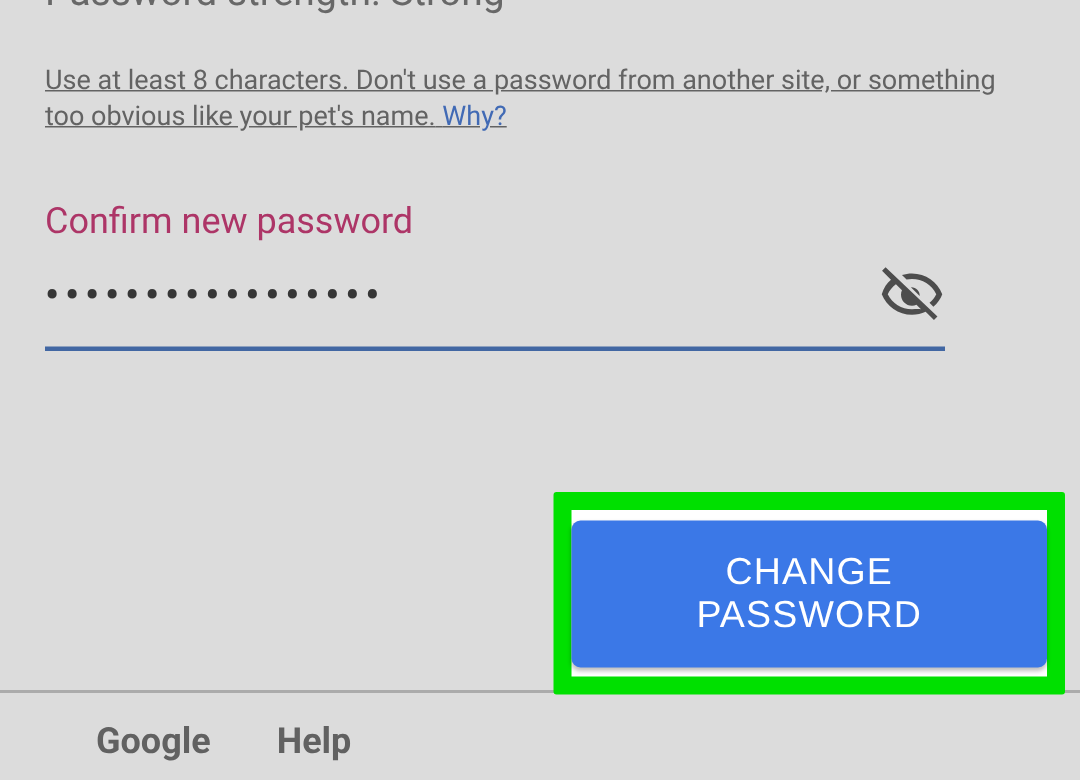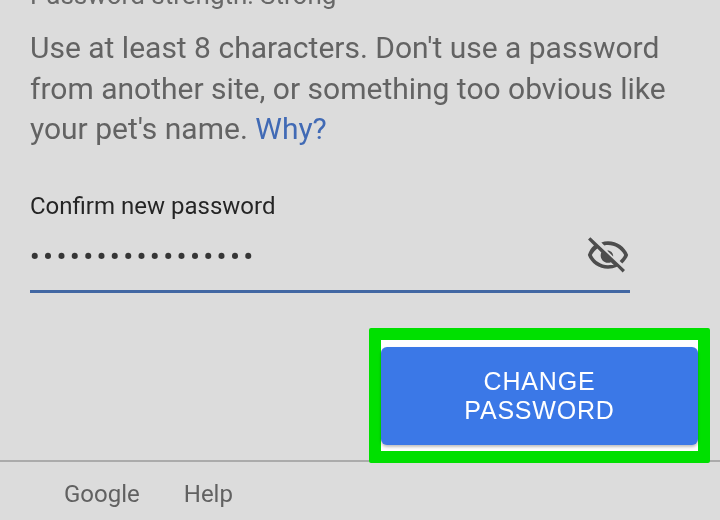--- a/index.html
+++ b/index.html
@@ -20,33 +20,34 @@
     .content {
       padding: 0 30px;
       color: #3d3d3d;
     }
     .strength-line {
       font-size: 26px;
       color: #5f5f5f;
       margin-top: -20px;
     }
     .hint {
-      font-size: 30px;
+      font-size: 18px;
       line-height: 1.35;
       color: #585858;
-      margin-top: 18px;
+      margin-top: 32px;
       max-width: 640px;
+      text-decoration: underline;
     }
     .why-link {
       color: #2962c9;
       cursor: pointer;
     }
     .field-label {
       font-size: 24px;
-      color: #000000;
+      color: #be185d;
       margin-top: 42px;
     }
     .input-row {
       display: flex;
       align-items: center;
       justify-content: space-between;
       margin-top: 14px;
       border-bottom: 3px solid #2a5db0;
       padding-bottom: 12px;
       width: 600px;
@@ -94,20 +95,21 @@
       bottom: 0;
       left: 0;
       width: 720px;
       border-top: 2px solid #bcbcbc;
       padding: 18px 0 12px 0;
       display: flex;
       gap: 44px;
       font-size: 24px;
       color: #555;
       padding-left: 64px;
+      font-weight: bold;
     }
     .footer span { cursor: pointer; }
   </style>
 </head>
 <body>
 
 <div class="content">
   <div class="strength-line">
     <span>Password strength:</span>
     <span>Strong</span>

